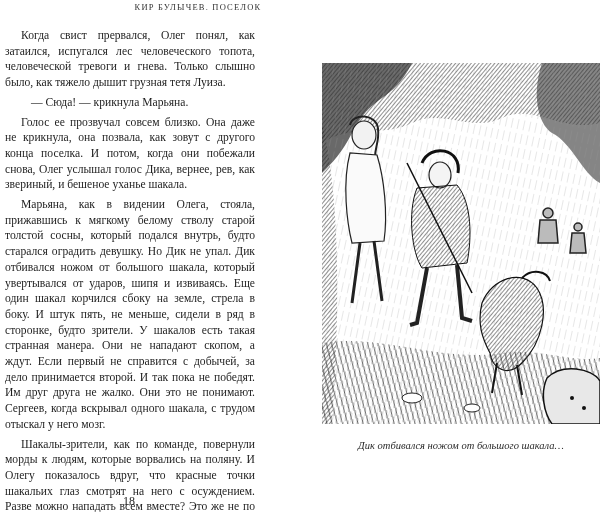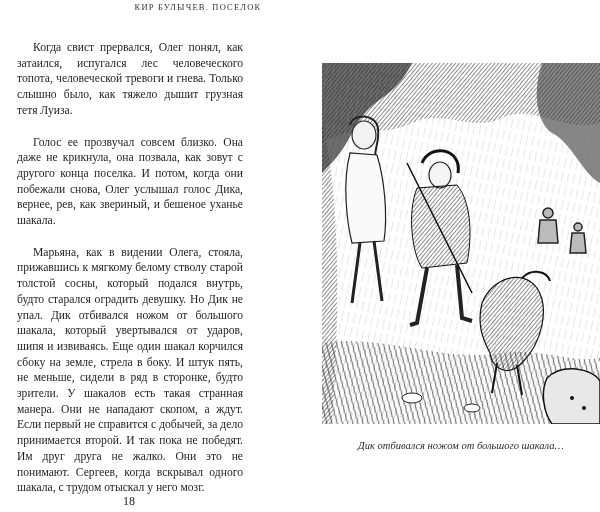--- a/index.html
+++ b/index.html
@@ -14,21 +14,21 @@
   }
   .running-head {
     position: absolute; top: 2px; left: 0; width: 300px; text-align: center;
     font-size: 8.5px; letter-spacing: 1.2px; color: #333; padding-left: 48px;
   }
   .text-block {
     position: absolute; left: 1px; top: 24px; width: 258px;
     font-size: 11.6px; line-height: 15.7px; text-align: justify;
   }
   .text-block p {
-    margin: 16px; text-indent: 16px; text-align: justify;
+    margin: 4px; text-indent: 16px; text-align: justify;
     text-align-last: left;
   }
   .page-number {
     position: absolute; top: 494px; left: 0; width: 258px; text-align: center;
     font-size: 12px;
   }
   .right-page {
     position: absolute; left: 300px; top: 8px; width: 300px; height: 512px;
   }
   .illustration {
@@ -40,20 +40,21 @@
     font-style: italic; font-size: 10.5px; color: #2a2a2a;
   }
 </style>
 </head>
 <body>
 
 <div class="left-page">
   <div class="running-head">КИР БУЛЫЧЕВ. ПОСЕЛОК</div>
   <div class="text-block">
     <p>Когда свист прервался, Олег понял, как затаился, испугался лес человеческого топота, человеческой тревоги и гнева. Только слышно было, как тяжело дышит грузная тетя Луиза.</p>
+    <p style="text-indent:26px">— Сюда! — крикнула Марьяна.</p>
     <p>Голос ее прозвучал совсем близко. Она даже не крикнула, она позвала, как зовут с другого конца поселка. И потом, когда они побежали снова, Олег услышал голос Дика, вернее, рев, как звериный, и бешеное уханье шакала.</p>
     <p>Марьяна, как в видении Олега, стояла, прижавшись к мягкому белому стволу старой толстой сосны, который подался внутрь, будто старался оградить девушку. Но Дик не упал. Дик отбивался ножом от большого шакала, который увертывался от ударов, шипя и извиваясь. Еще один шакал корчился сбоку на земле, стрела в боку. И штук пять, не меньше, сидели в ряд в сторонке, будто зрители. У шакалов есть такая странная манера. Они не нападают скопом, а ждут. Если первый не справится с добычей, за дело принимается второй. И так пока не победят. Им друг друга не жалко. Они это не понимают. Сергеев, когда вскрывал одного шакала, с трудом отыскал у него мозг.</p>
     <p>Шакалы-зрители, как по команде, повернули морды к людям, которые ворвались на поляну. И Олегу показалось вдруг, что красные точки шакальих глаз смотрят на него с осуждением. Разве можно нападать всем вместе? Это же не по правилам.</p>
 
   </div>
   <div class="page-number">18</div>
 </div>
 
 <div class="right-page">
   <div class="illustration">

